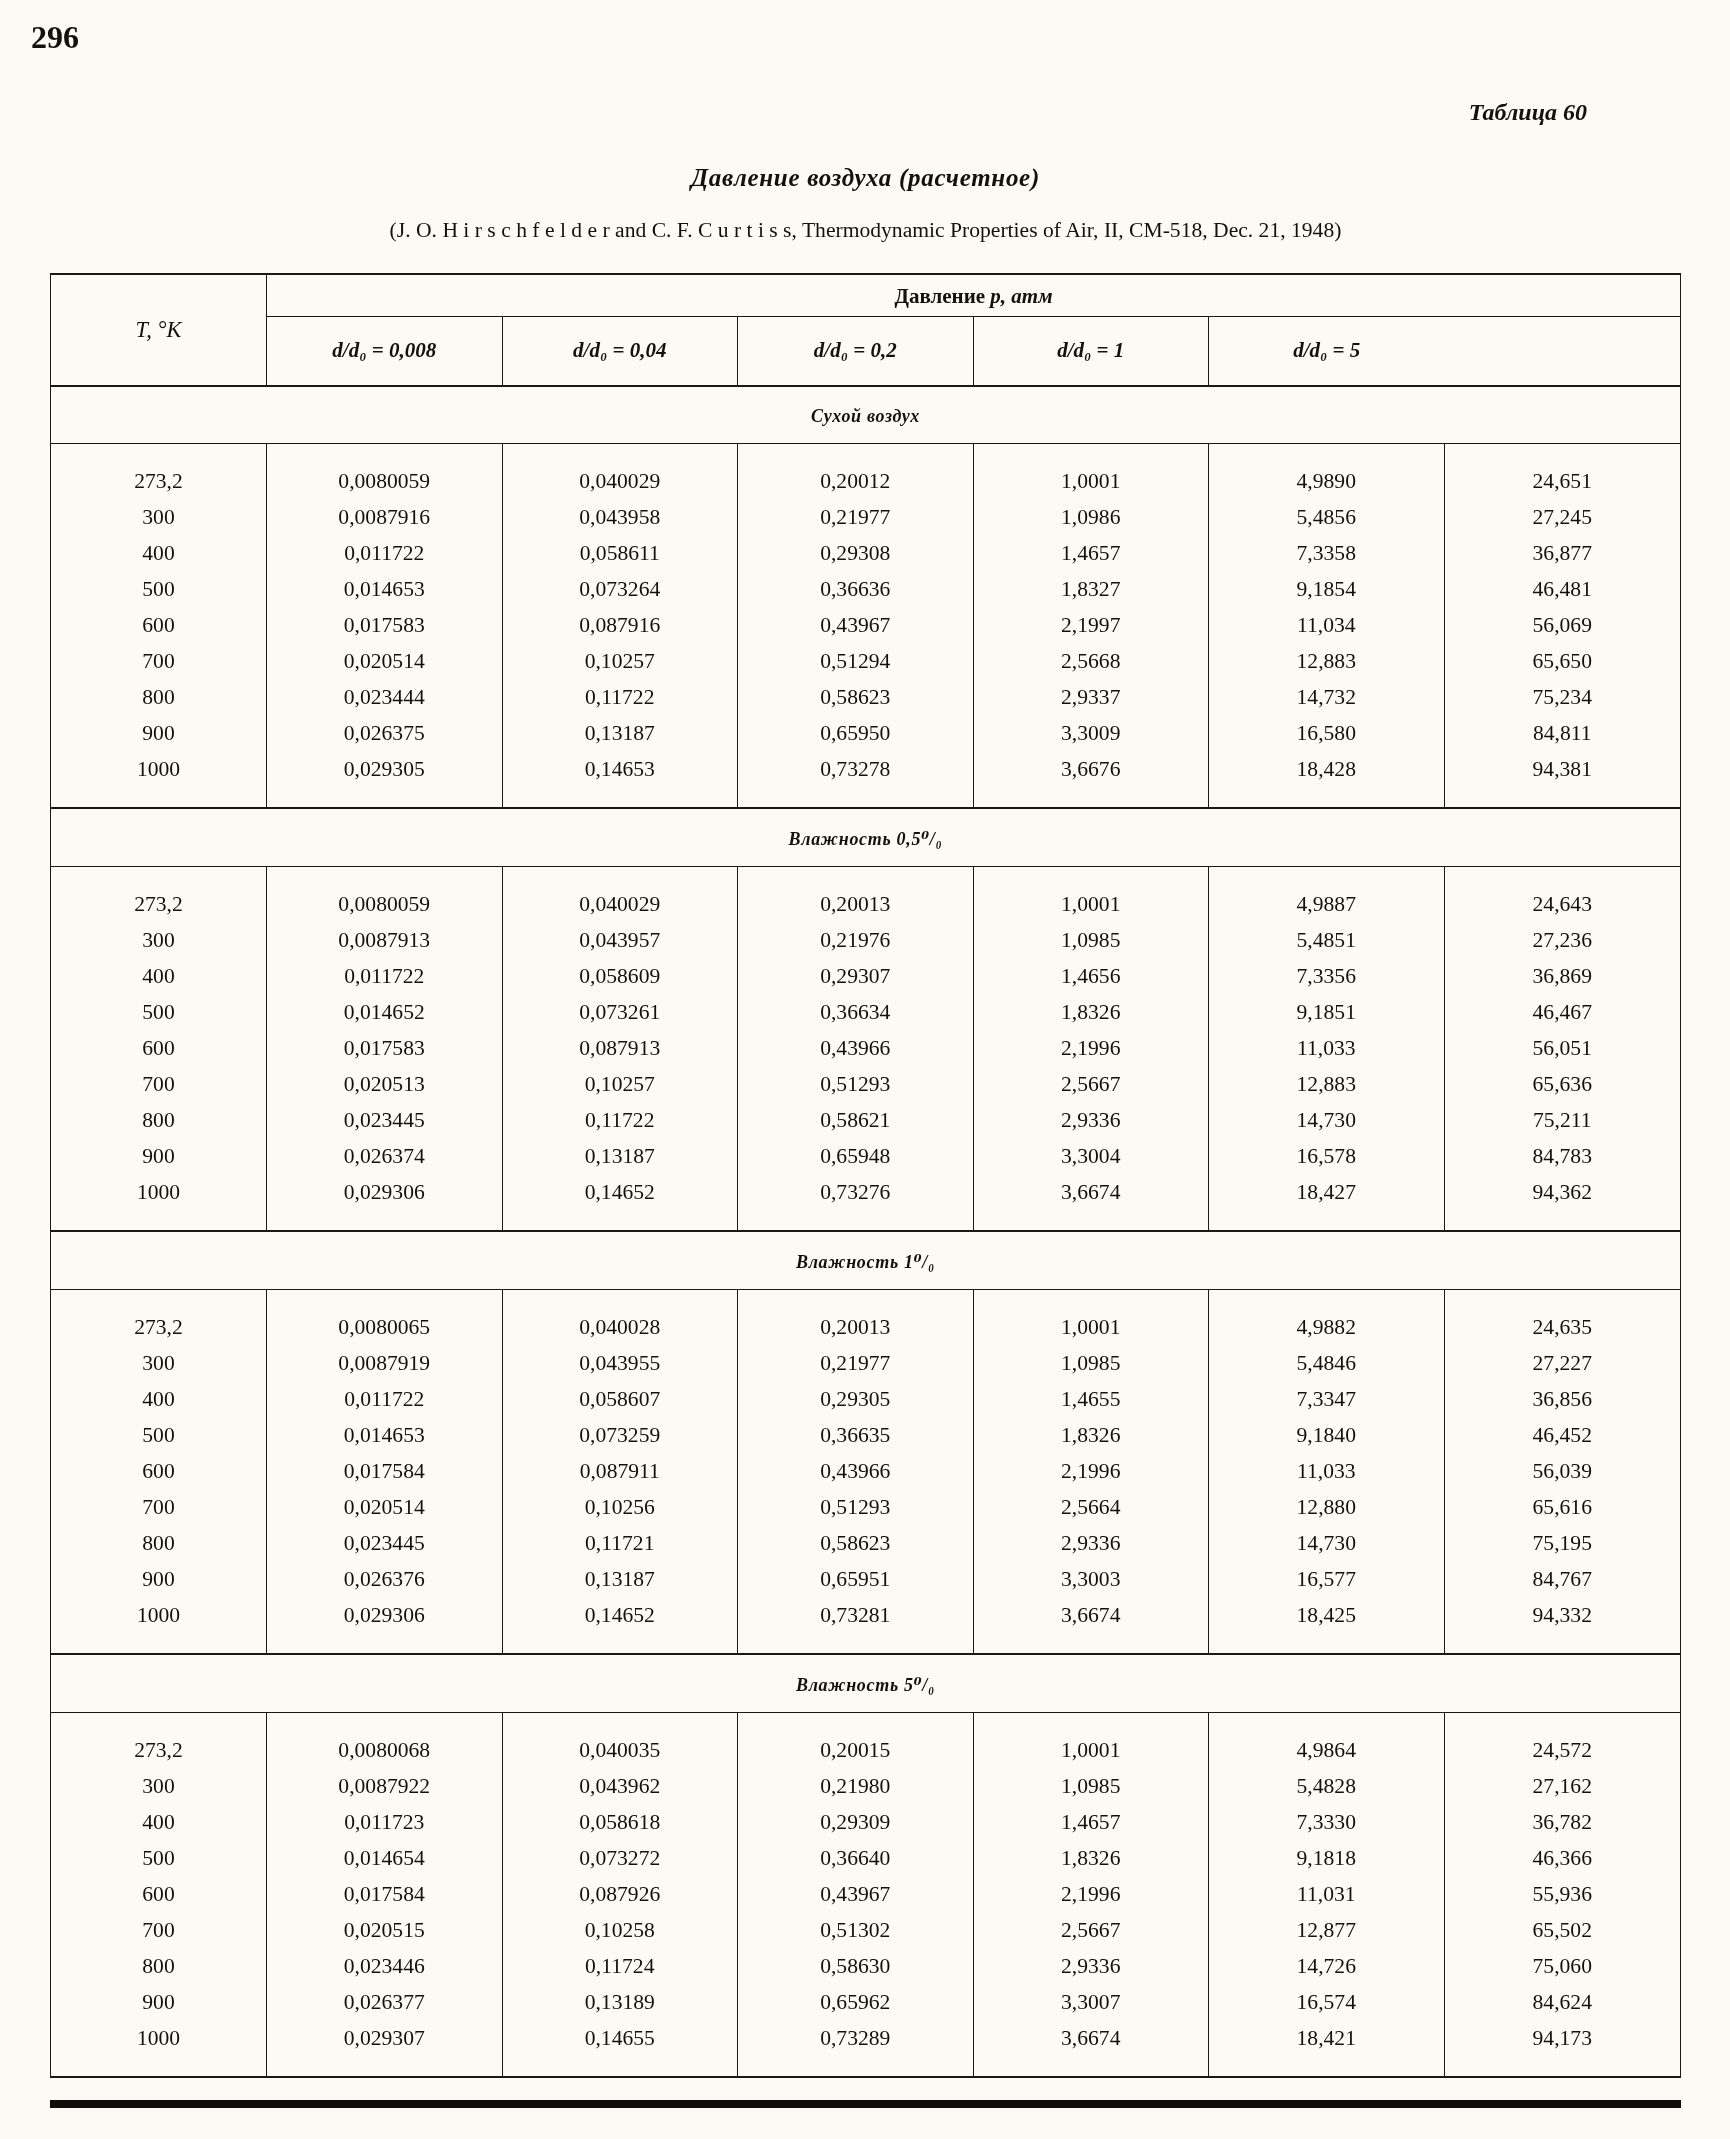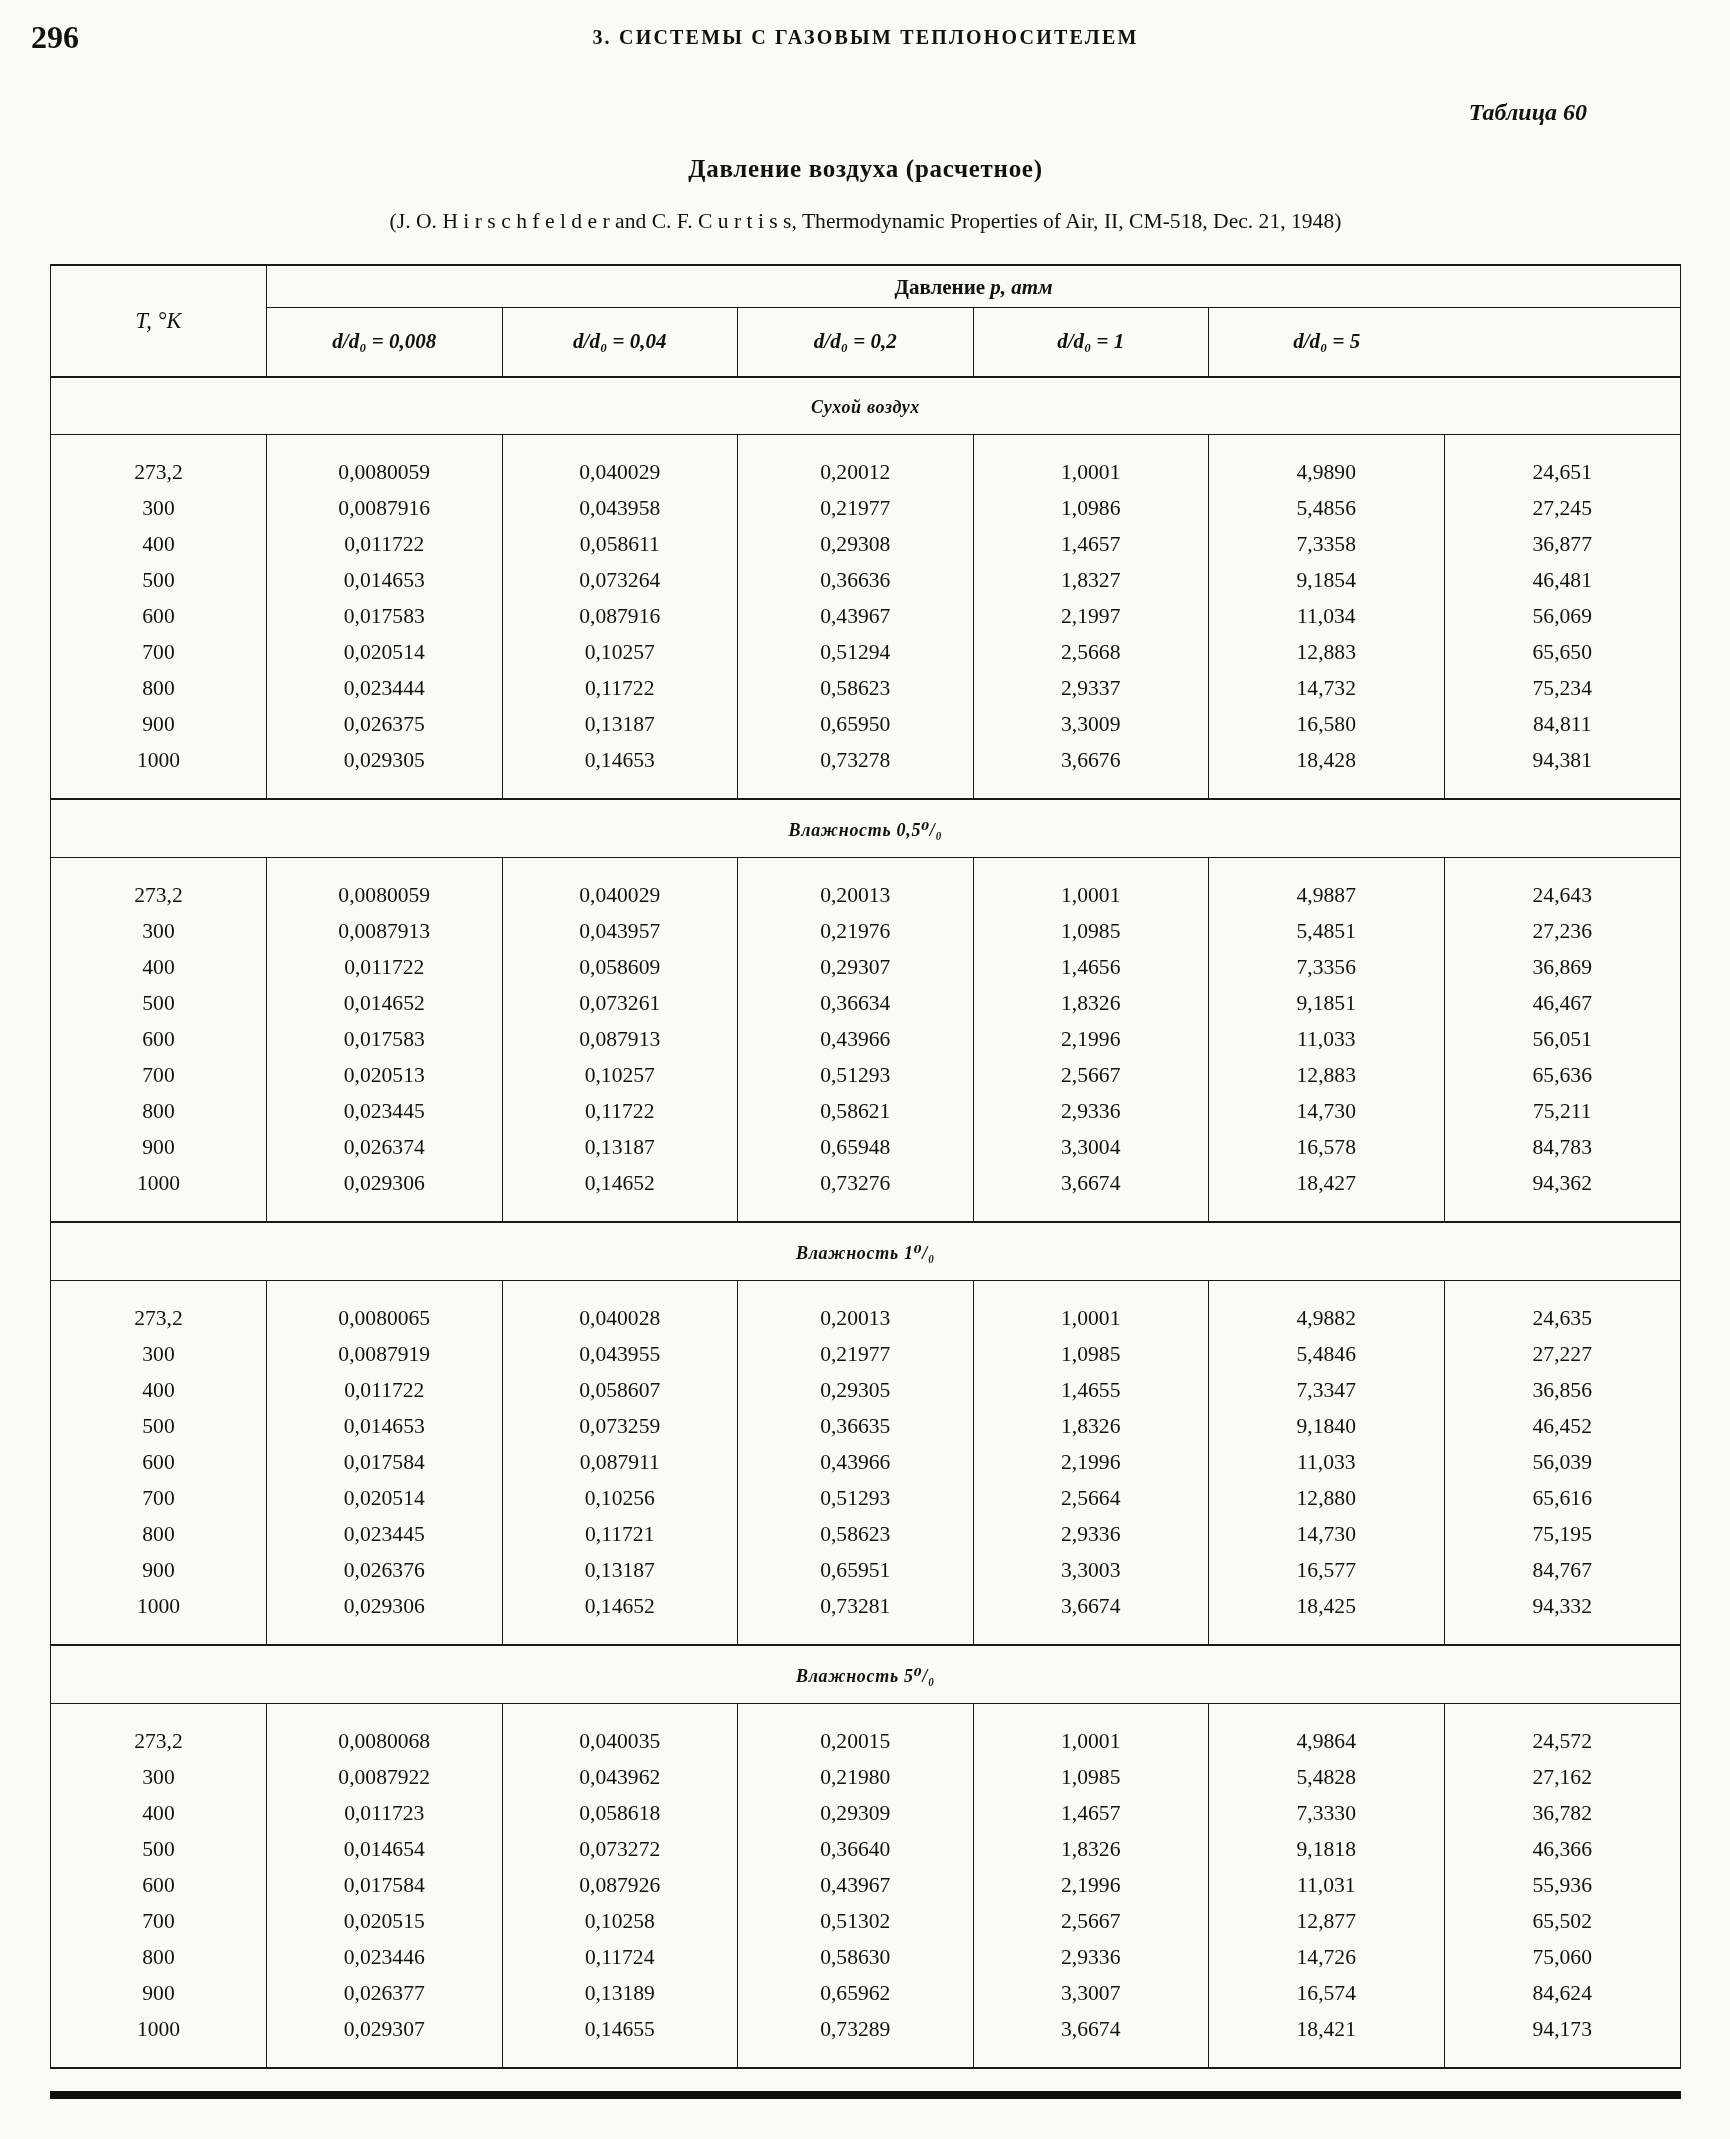--- a/index.html
+++ b/index.html
@@ -22,21 +22,21 @@
     text-align:center; font-size:20px; font-weight:bold;
     letter-spacing:2.2px; padding-top:7.2px;
   }
 
   .table-caption {
     text-align:right; font-style:italic; font-weight:bold;
     font-size:24px; margin:38px 94px 0 0;
   }
   .table-title {
     text-align:center; font-weight:bold; font-size:25px;
-    margin-top:29px; letter-spacing:0.7px;
+    margin-top:38px; letter-spacing:0.7px;font-style:italic;
   }
   .citation {
     text-align:center; font-size:21.6px; margin-top:26px;
   }
 
   .table {
     margin-top:30px;
     border-top:2.9px solid #1c1812;
     border-left:1.4px solid #1c1812;
     border-right:1.4px solid #1c1812;
@@ -92,21 +92,20 @@
     background:#100e0b;
   }
 </style>
 </head>
 <body>
 
 <div class="page">
 
   <div class="pagehead">
     <div class="pagenum">296</div>
-    <div class="runhead">3. СИСТЕМЫ С ГАЗОВЫМ ТЕПЛОНОСИТЕЛЕМ</div>
   </div>
 
   <div class="table-caption">Таблица 60</div>
 
   <div class="table-title">Давление воздуха (расчетное)</div>
 
   <div class="citation">(J. O. H i r s c h f e l d e r and C. F. C u r t i s s, Thermodynamic Properties of Air, II, CM-518, Dec. 21, 1948)</div>
 
   <div class="table">
     <div class="thead">

